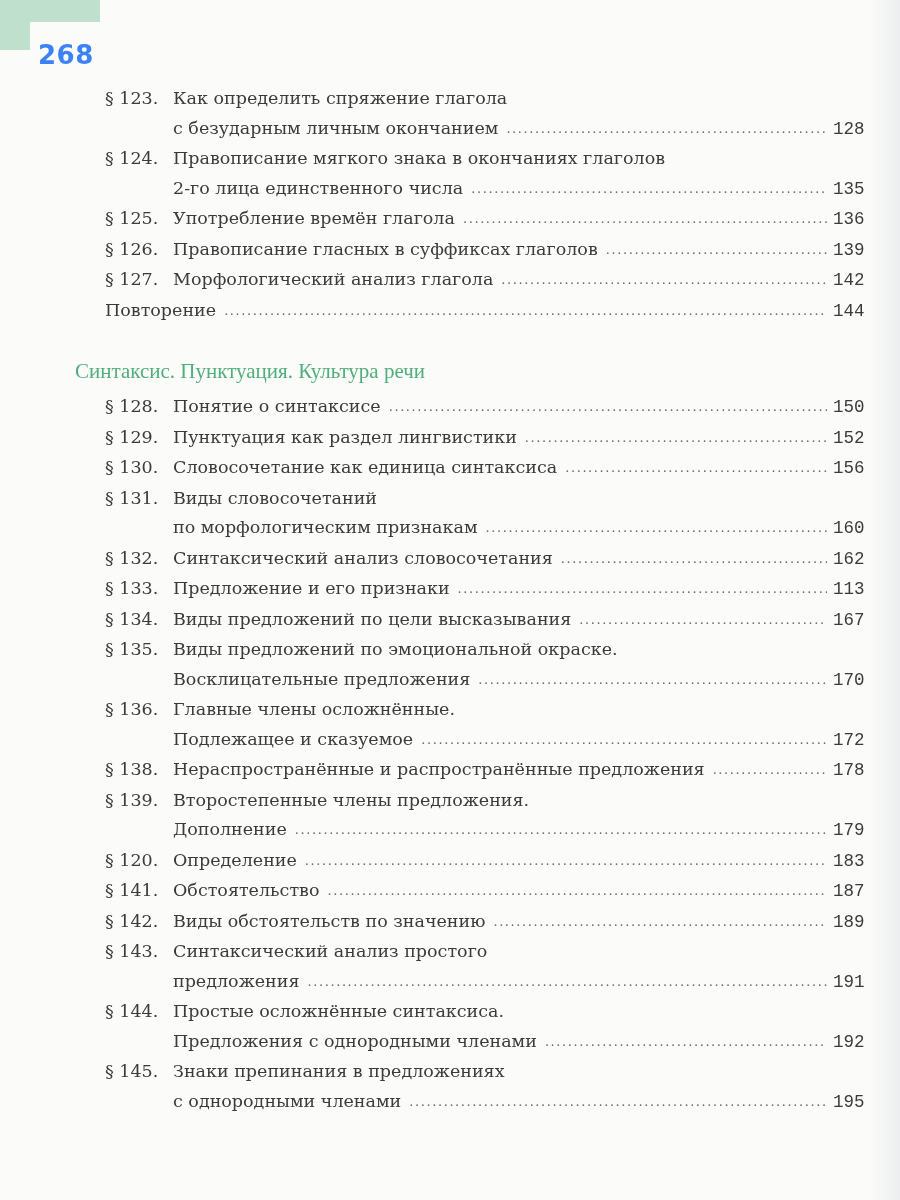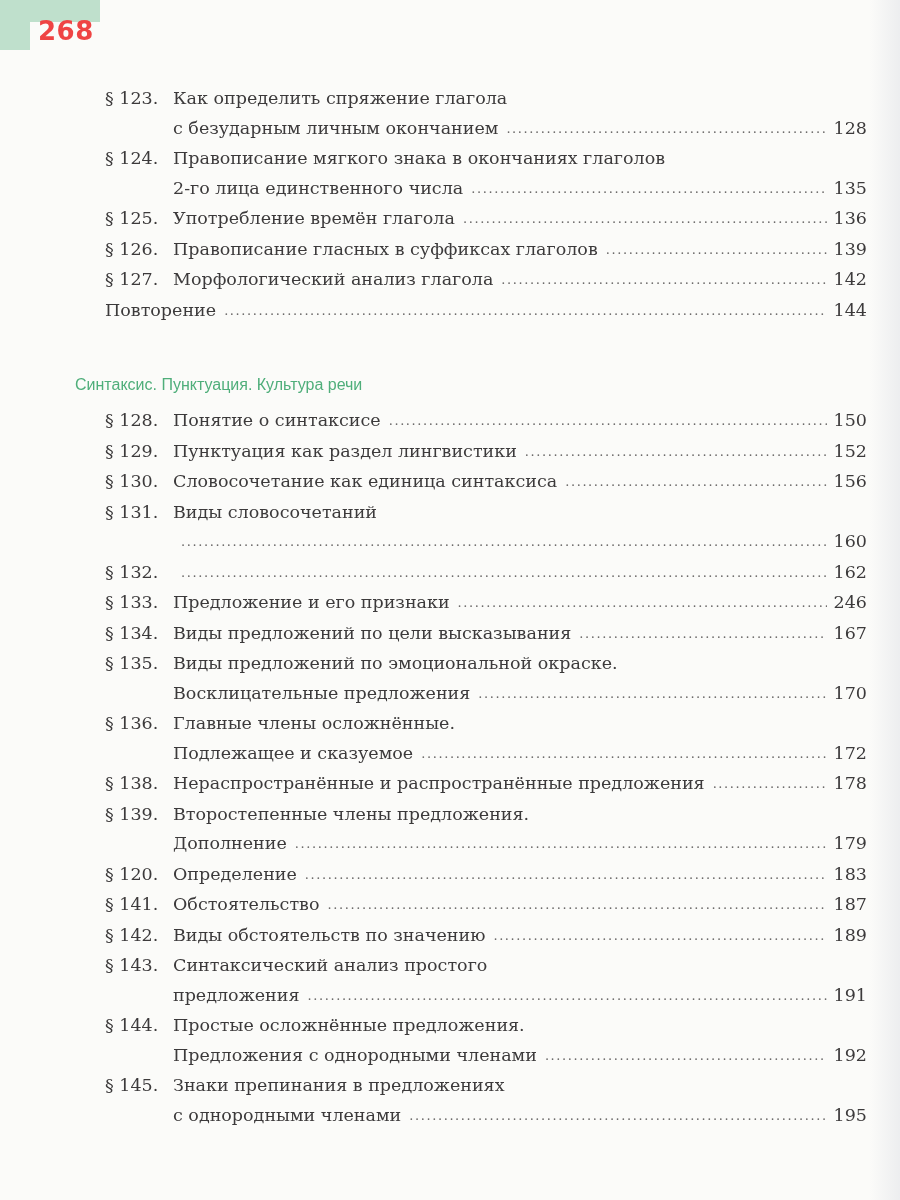--- a/index.html
+++ b/index.html
@@ -27,25 +27,25 @@
       position: absolute;
       left: 0;
       top: 0;
       width: 30px;
       height: 50px;
       background: #bfe0cc;
     }
     .page-number {
       position: absolute;
       left: 38px;
-      top: 16px;
+      top: 40px;
       font-family: "DejaVu Sans", "Liberation Sans", sans-serif;
       font-weight: bold;
       font-size: 26px;
-      color: #ef4444;
+      color: #3b82f6;
       letter-spacing: 0.5px;
     }
     .right-shadow {
       position: absolute;
       right: 0;
       top: 0;
       width: 30px;
       height: 1200px;
       background: linear-gradient(to right, rgba(255,255,255,0), rgba(235,236,238,0.9));
     }
@@ -88,28 +88,28 @@
       letter-spacing: 1.6px;
       white-space: nowrap;
       position: relative;
       top: -1px;
     }
     .leader::before {
       content: "................................................................................................................................................................................";
     }
     .pg {
       flex: 0 0 auto;
-      text-align: right;
       min-width: 34px;
+      font-family: Liberation Mono, monospace;
     }
     .section-heading {
-      font-family: Liberation Sans, sans-serif;
-      font-size: 16px;
+      font-family: Liberation Serif, serif;
+      font-size: 21px;
       color: #4fae7a;
-      margin: 44px 0 6px -30px;
+      margin: 30px 0 6px -30px;
       line-height: 30px;
     }
   </style>
 </head>
 <body>
 
 <div class="page-tab-top"></div>
 <div class="page-tab-side"></div>
 <div class="page-number">268</div>
 <div class="right-shadow"></div>
@@ -198,37 +198,39 @@
           <span class="pg">156</span>
         </div>
       </div>
       <div class="entry">
         <div class="entry-line">
           <span class="num">§ 131.</span>
           <span class="title-text">Виды словосочетаний</span>
         </div>
         <div class="entry-line">
           <span class="indent"></span>
+          <span class="title-text">по морфологическим признакам</span>
           <span class="leader"></span>
           <span class="pg">160</span>
         </div>
       </div>
       <div class="entry">
         <div class="entry-line">
           <span class="num">§ 132.</span>
+          <span class="title-text">Синтаксический анализ словосочетания</span>
           <span class="leader"></span>
           <span class="pg">162</span>
         </div>
       </div>
       <div class="entry">
         <div class="entry-line">
           <span class="num">§ 133.</span>
           <span class="title-text">Предложение и его признаки</span>
           <span class="leader"></span>
-          <span class="pg">246</span>
+          <span class="pg">113</span>
         </div>
       </div>
       <div class="entry">
         <div class="entry-line">
           <span class="num">§ 134.</span>
           <span class="title-text">Виды предложений по цели высказывания</span>
           <span class="leader"></span>
           <span class="pg">167</span>
         </div>
       </div>
@@ -308,21 +310,21 @@
         <div class="entry-line">
           <span class="indent"></span>
           <span class="title-text">предложения</span>
           <span class="leader"></span>
           <span class="pg">191</span>
         </div>
       </div>
       <div class="entry">
         <div class="entry-line">
           <span class="num">§ 144.</span>
-          <span class="title-text">Простые осложнённые предложения.</span>
+          <span class="title-text">Простые осложнённые синтаксиса.</span>
         </div>
         <div class="entry-line">
           <span class="indent"></span>
           <span class="title-text">Предложения с однородными членами</span>
           <span class="leader"></span>
           <span class="pg">192</span>
         </div>
       </div>
       <div class="entry">
         <div class="entry-line">

